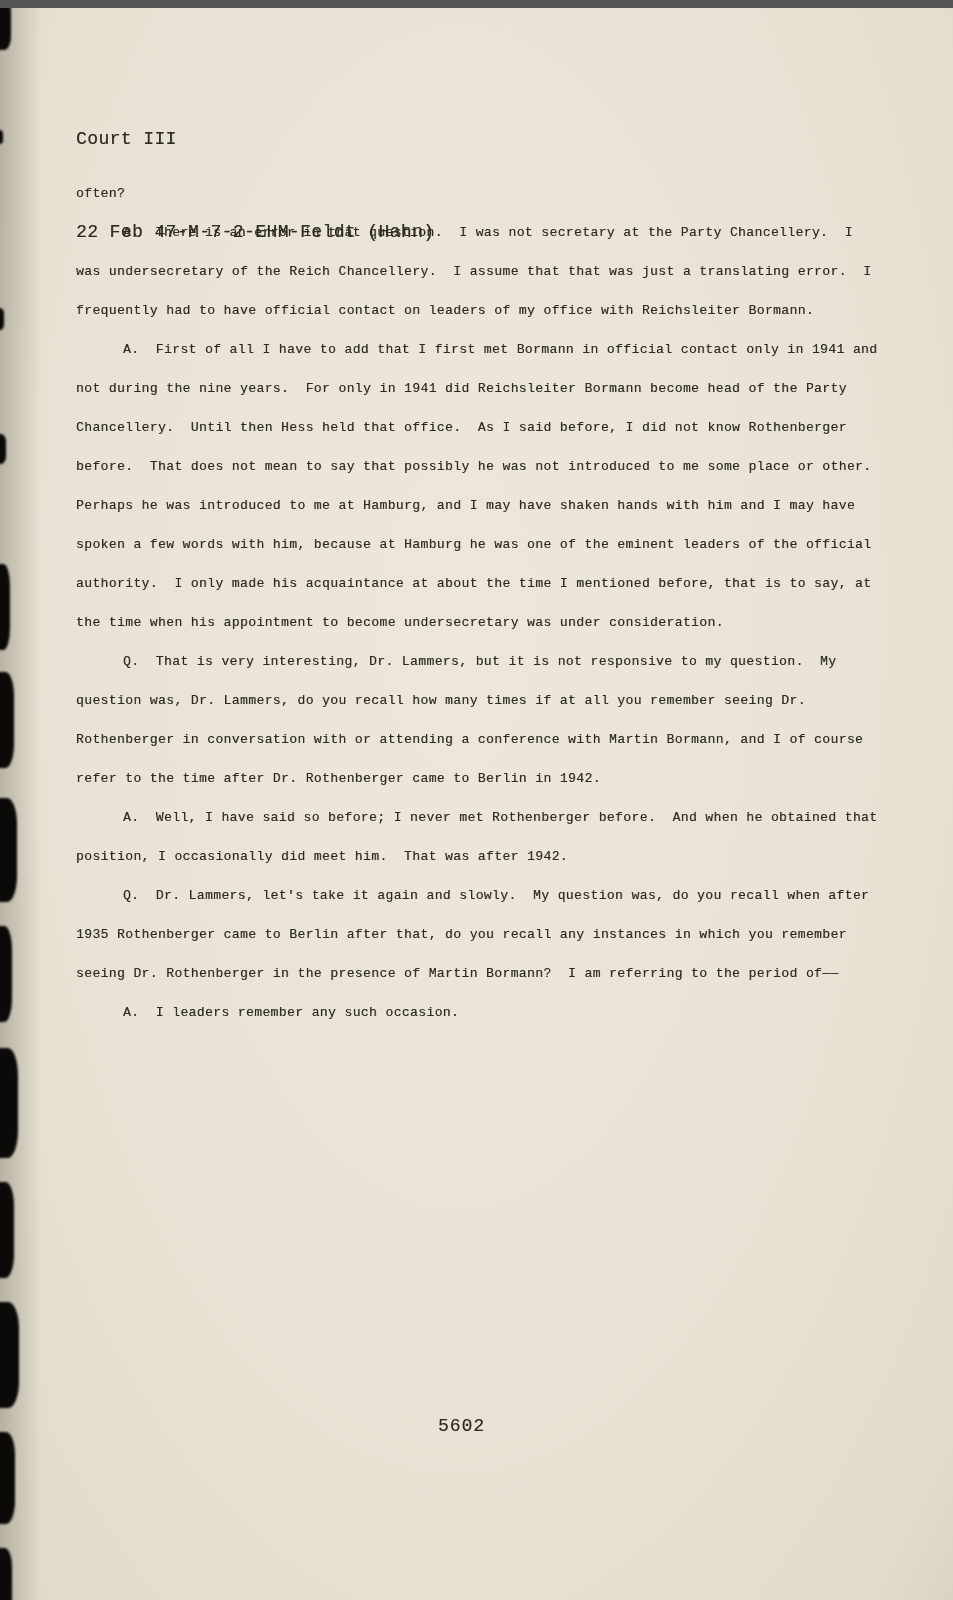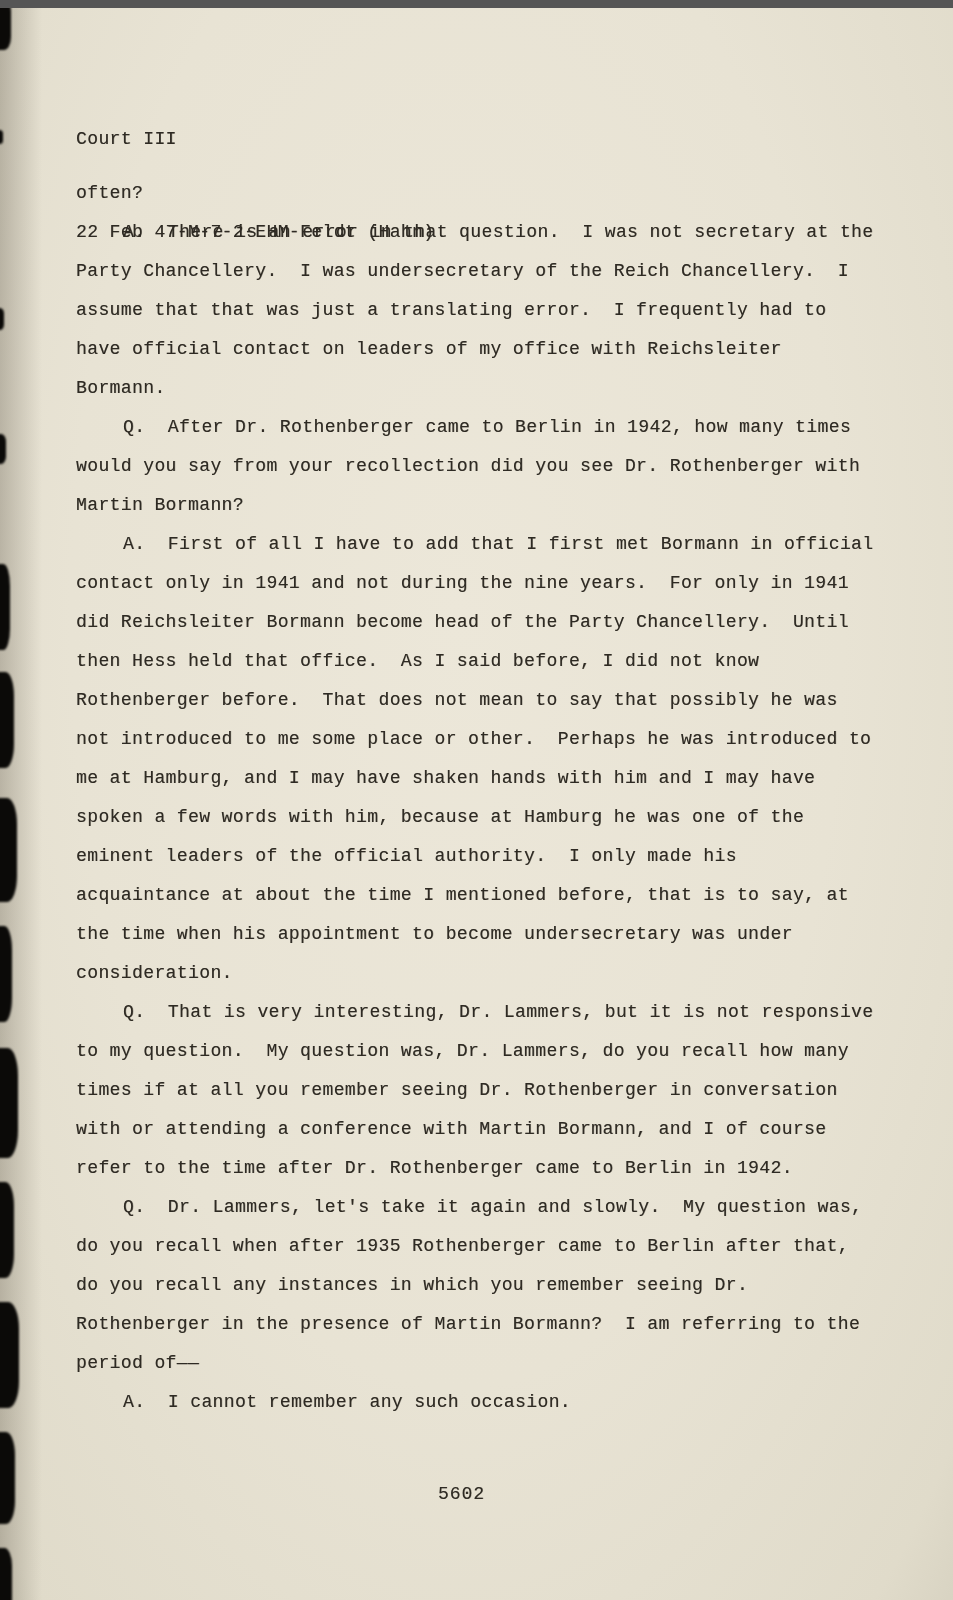--- a/index.html
+++ b/index.html
@@ -60,34 +60,34 @@
     font-size: 18px;
     letter-spacing: 0.4px;
     line-height: 31px;
     white-space: pre;
   }
   .transcript {
     position: absolute;
     top: 166px;
     left: 76px;
     width: 802px;
-    font-size: 18px;
+    font-size: 13px;
     letter-spacing: 0.4px;
     line-height: 39px;
   }
   .para {
     margin: 0;
     white-space: pre-wrap;
   }
   .para.indent {
     text-indent: 47px;
   }
   .page-number {
     position: absolute;
-    top: 1476px;
+    top: 1408px;
     left: 0;
     right: 30px;
     text-align: center;
     font-size: 18px;
     letter-spacing: 1px;
   }
 </style>
 </head>
 <body>
 
@@ -112,23 +112,23 @@
   </div>
 
   <div class="header ink">
     <div>Court III</div>
     <div>22 Feb 47-M-7-2-EHM-Feldt (Hahn)</div>
   </div>
 
   <div class="transcript ink">
     <p class="para">often?</p>
     <p class="para indent">A.  There is an error in that question.  I was not secretary at the Party Chancellery.  I was undersecretary of the Reich Chancellery.  I assume that that was just a translating error.  I frequently had to have official contact on leaders of my office with Reichsleiter Bormann.</p>
-    <p class="para indent">Q.  After Dr. Rothenberger came to Berlin in 1942, how many times would you say from your recollection did you see Dr. Rothenberger with Martin Bormann?</p>
     <p class="para indent">A.  First of all I have to add that I first met Bormann in official contact only in 1941 and not during the nine years.  For only in 1941 did Reichsleiter Bormann become head of the Party Chancellery.  Until then Hess held that office.  As I said before, I did not know Rothenberger before.  That does not mean to say that possibly he was not introduced to me some place or other.  Perhaps he was introduced to me at Hamburg, and I may have shaken hands with him and I may have spoken a few words with him, because at Hamburg he was one of the eminent leaders of the official authority.  I only made his acquaintance at about the time I mentioned before, that is to say, at the time when his appointment to become undersecretary was under consideration.</p>
     <p class="para indent">Q.  That is very interesting, Dr. Lammers, but it is not responsive to my question.  My question was, Dr. Lammers, do you recall how many times if at all you remember seeing Dr. Rothenberger in conversation with or attending a conference with Martin Bormann, and I of course refer to the time after Dr. Rothenberger came to Berlin in 1942.</p>
+    <p class="para indent">A.  Well, I have said so before; I never met Rothenberger before.  And when he obtained that position, I occasionally did meet him.  That was after 1942.</p>
     <p class="para indent">Q.  Dr. Lammers, let's take it again and slowly.  My question was, do you recall when after 1935 Rothenberger came to Berlin after that, do you recall any instances in which you remember seeing Dr. Rothenberger in the presence of Martin Bormann?  I am referring to the period of——</p>
-    <p class="para indent">A.  I cannot remember any such occasion.</p>
+    <p class="para indent">A.  I leaders remember any such occasion.</p>
     <p class="para indent"></p>
   </div>
 
   <div class="page-number ink">5602</div>
 
 </div>
 
 </body></html>

